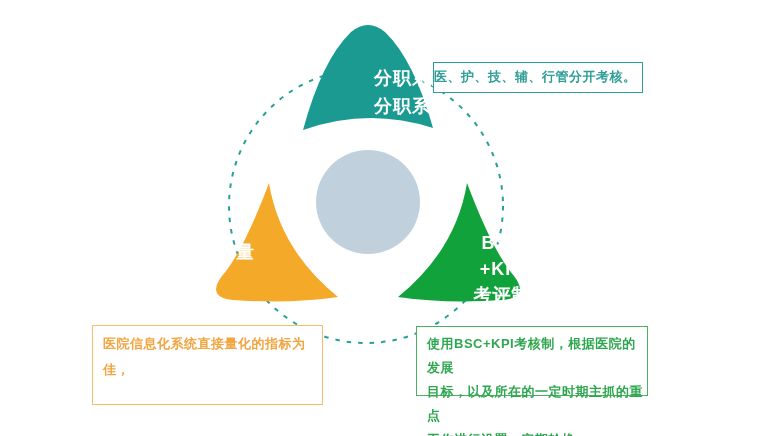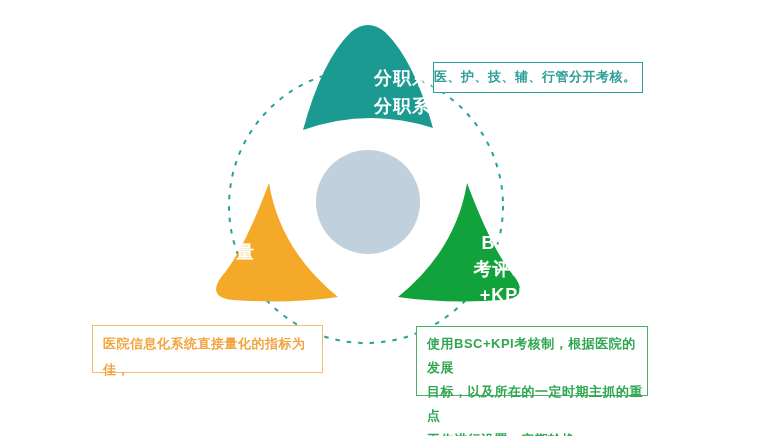--- a/index.html
+++ b/index.html
@@ -28,21 +28,21 @@
     letter-spacing:0.5px;
     box-sizing:border-box;
   }
   .note-tr{
     left:433px;top:62px;width:210px;height:31px;
     border:1.5px solid var(--note-teal-border);
     color:var(--note-teal-text);
     line-height:28px;
   }
   .note-bl{
-    left:92px;top:325px;width:231px;height:48px;
+    left:92px;top:325px;width:231px;height:80px;
     border:1px solid var(--note-orange-border);
     color:var(--note-orange-text);
     line-height:26px;
     padding:5px 0 0 10px;
   }
   .note-br{
     left:416px;top:326px;width:232px;height:70px;
     border:1px solid var(--note-green-border);
     color:var(--note-green-text);
     line-height:24px;
@@ -66,22 +66,22 @@
     <div>分职系分</div>
     <div>分职系分</div>
   </div>
 
   <div class="petal-label label-left">
     <div>采用量</div>
   </div>
 
   <div class="petal-label label-right">
     <div>BSC</div>
+    <div>+KPI</div>
     <div>考评制</div>
-    <div>+KPI</div>
   </div>
 
   <div class="note note-tr">
     <div>医、护、技、辅、行管分开考核。</div>
   </div>
 
   <div class="note note-bl">
     <div>医院信息化系统直接量化的指标为佳，</div>
   </div>
 

